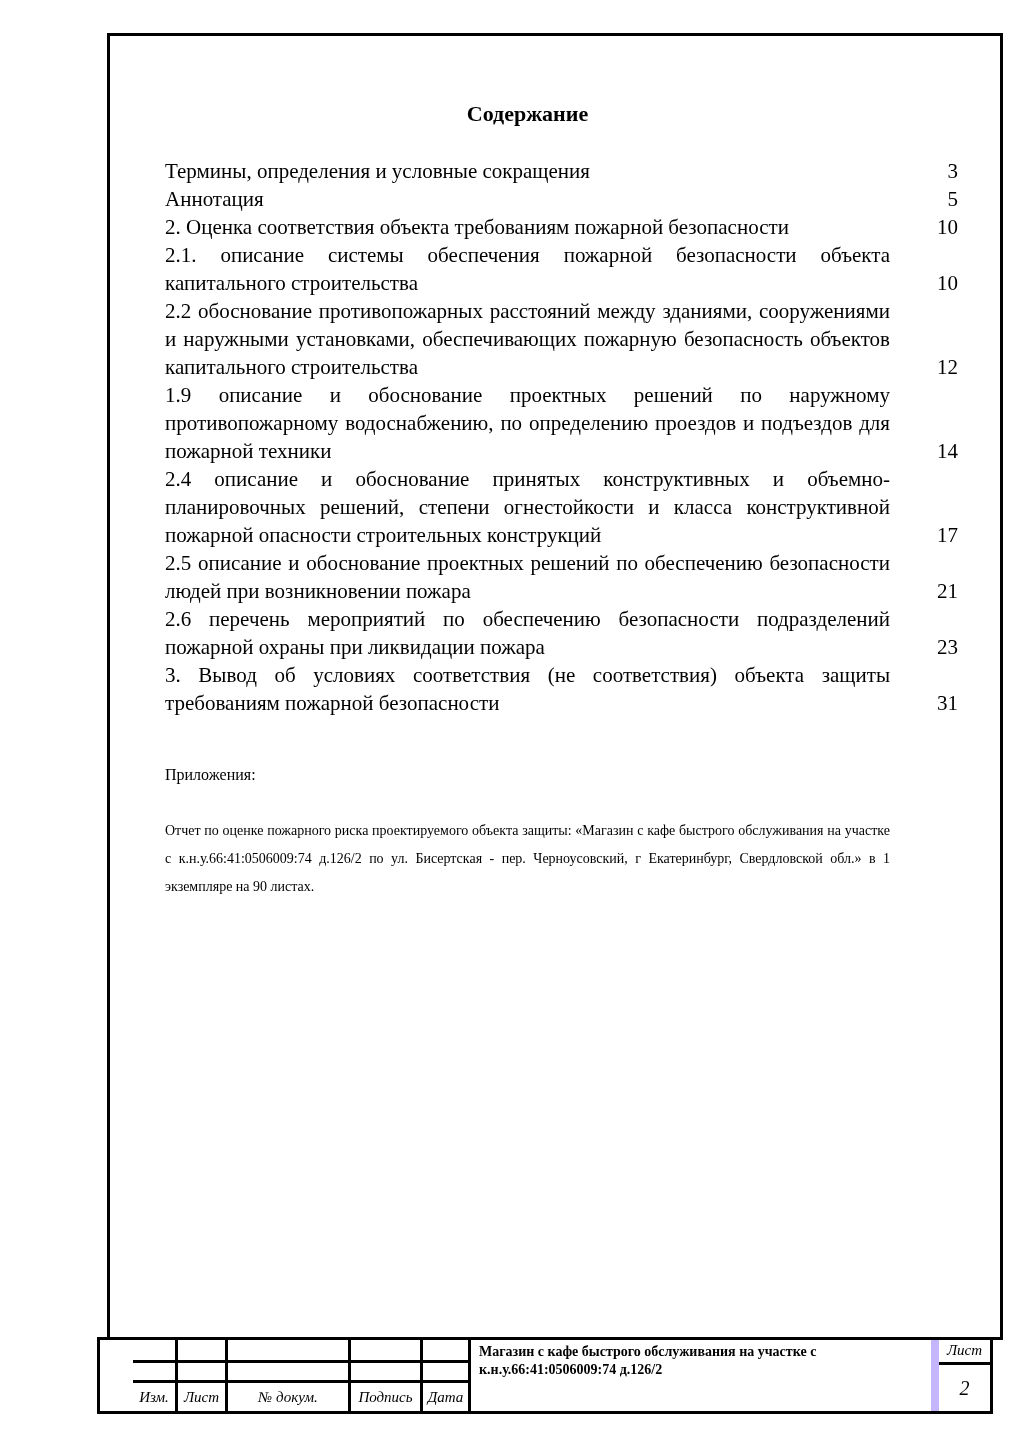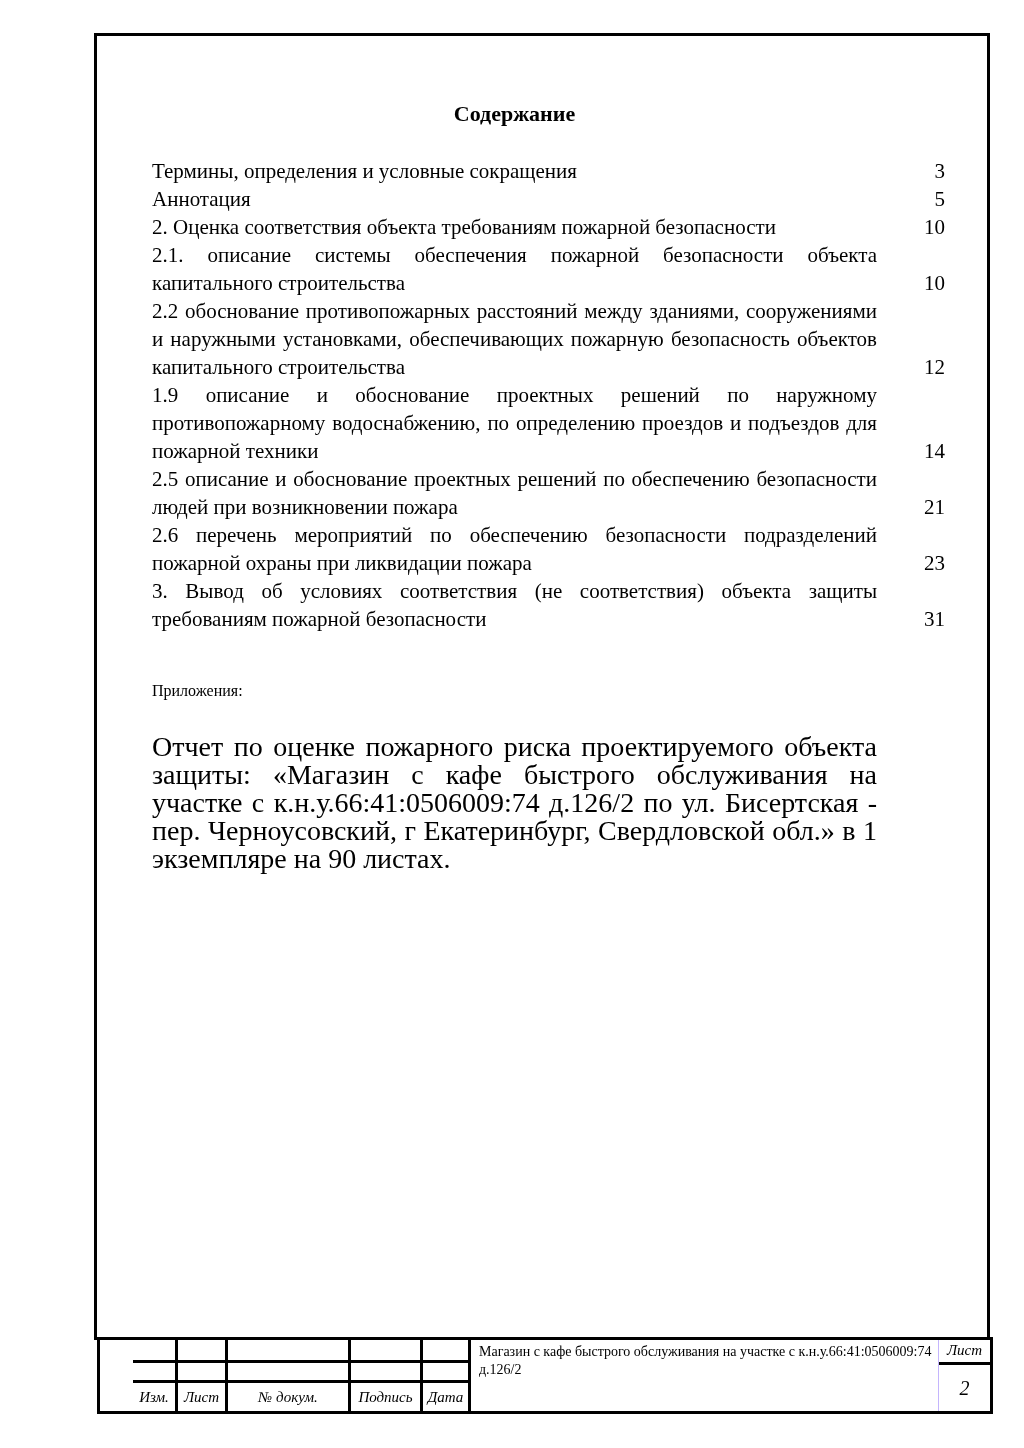--- a/index.html
+++ b/index.html
@@ -10,21 +10,21 @@
   }
   .page {
     position: relative;
     width: 1024px;
     height: 1448px;
     background: #ffffff;
     overflow: hidden;
   }
   .frame {
     position: absolute;
-    left: 94px;
+    left: 107px;
     top: 33px;
     width: 896px;
     height: 1307px;
     border: 3px solid #000000;
     background: #ffffff;
   }
   .content {
     padding: 64px 42px 0 55px;
   }
   .doc-title {
@@ -49,21 +49,21 @@
     text-align: right;
   }
   .appendix-heading {
     margin-top: 44px;
     font-size: 16px;
     line-height: 28px;
   }
   .appendix-body {
     margin-top: 28px;
     width: 725px;
-    font-size: 28px;
+    font-size: 14px;
     line-height: 28px;
     text-align: justify;
   }
   .title-block {
     position: absolute;
     left: 97px;
     top: 1337px;
     width: 896px;
     height: 77px;
     border: 3px solid #000000;
@@ -85,24 +85,25 @@
     border-bottom: none;
     display: flex;
     align-items: center;
     justify-content: center;
     font-style: italic;
     white-space: nowrap;
     overflow: hidden;
   }
   .tb-doc {
     flex: 1;
-    border-right: 1px solid #c4b5fd;
+    border-right: 8px solid #c4b5fd;
     padding: 3px 4px 0 8px;
     font-size: 14px;
     line-height: 18px;
+    font-weight: bold;
   }
   .tb-sheet {
     width: 51px;
     display: flex;
     flex-direction: column;
   }
   .tb-sheet-label {
     height: 25px;
     border-bottom: 3px solid #000000;
     text-align: center;
@@ -155,20 +156,24 @@
   <div class="toc-row">
     <div class="toc-text">2.2 обоснование противопожарных расстояний между зданиями, сооружениями и наружными установками, обеспечивающих пожарную безопасность объектов капитального строительства</div>
     <div class="toc-page">12</div>
   </div>
 
   <div class="toc-row">
     <div class="toc-text">1.9 описание и обоснование проектных решений по наружному противопожарному водоснабжению, по определению проездов и подъездов для пожарной техники</div>
     <div class="toc-page">14</div>
   </div>
 
+  <div class="toc-row">
+    <div class="toc-text">2.4 описание и обоснование принятых конструктивных и объемно-планировочных решений, степени огнестойкости и класса конструктивной пожарной опасности строительных конструкций</div>
+    <div class="toc-page">17</div>
+  </div>
 
   <div class="toc-row">
     <div class="toc-text">2.5 описание и обоснование проектных решений по обеспечению безопасности людей при возникновении пожара</div>
     <div class="toc-page">21</div>
   </div>
 
   <div class="toc-row">
     <div class="toc-text">2.6 перечень мероприятий по обеспечению безопасности подразделений пожарной охраны при ликвидации пожара</div>
     <div class="toc-page">23</div>
   </div>

